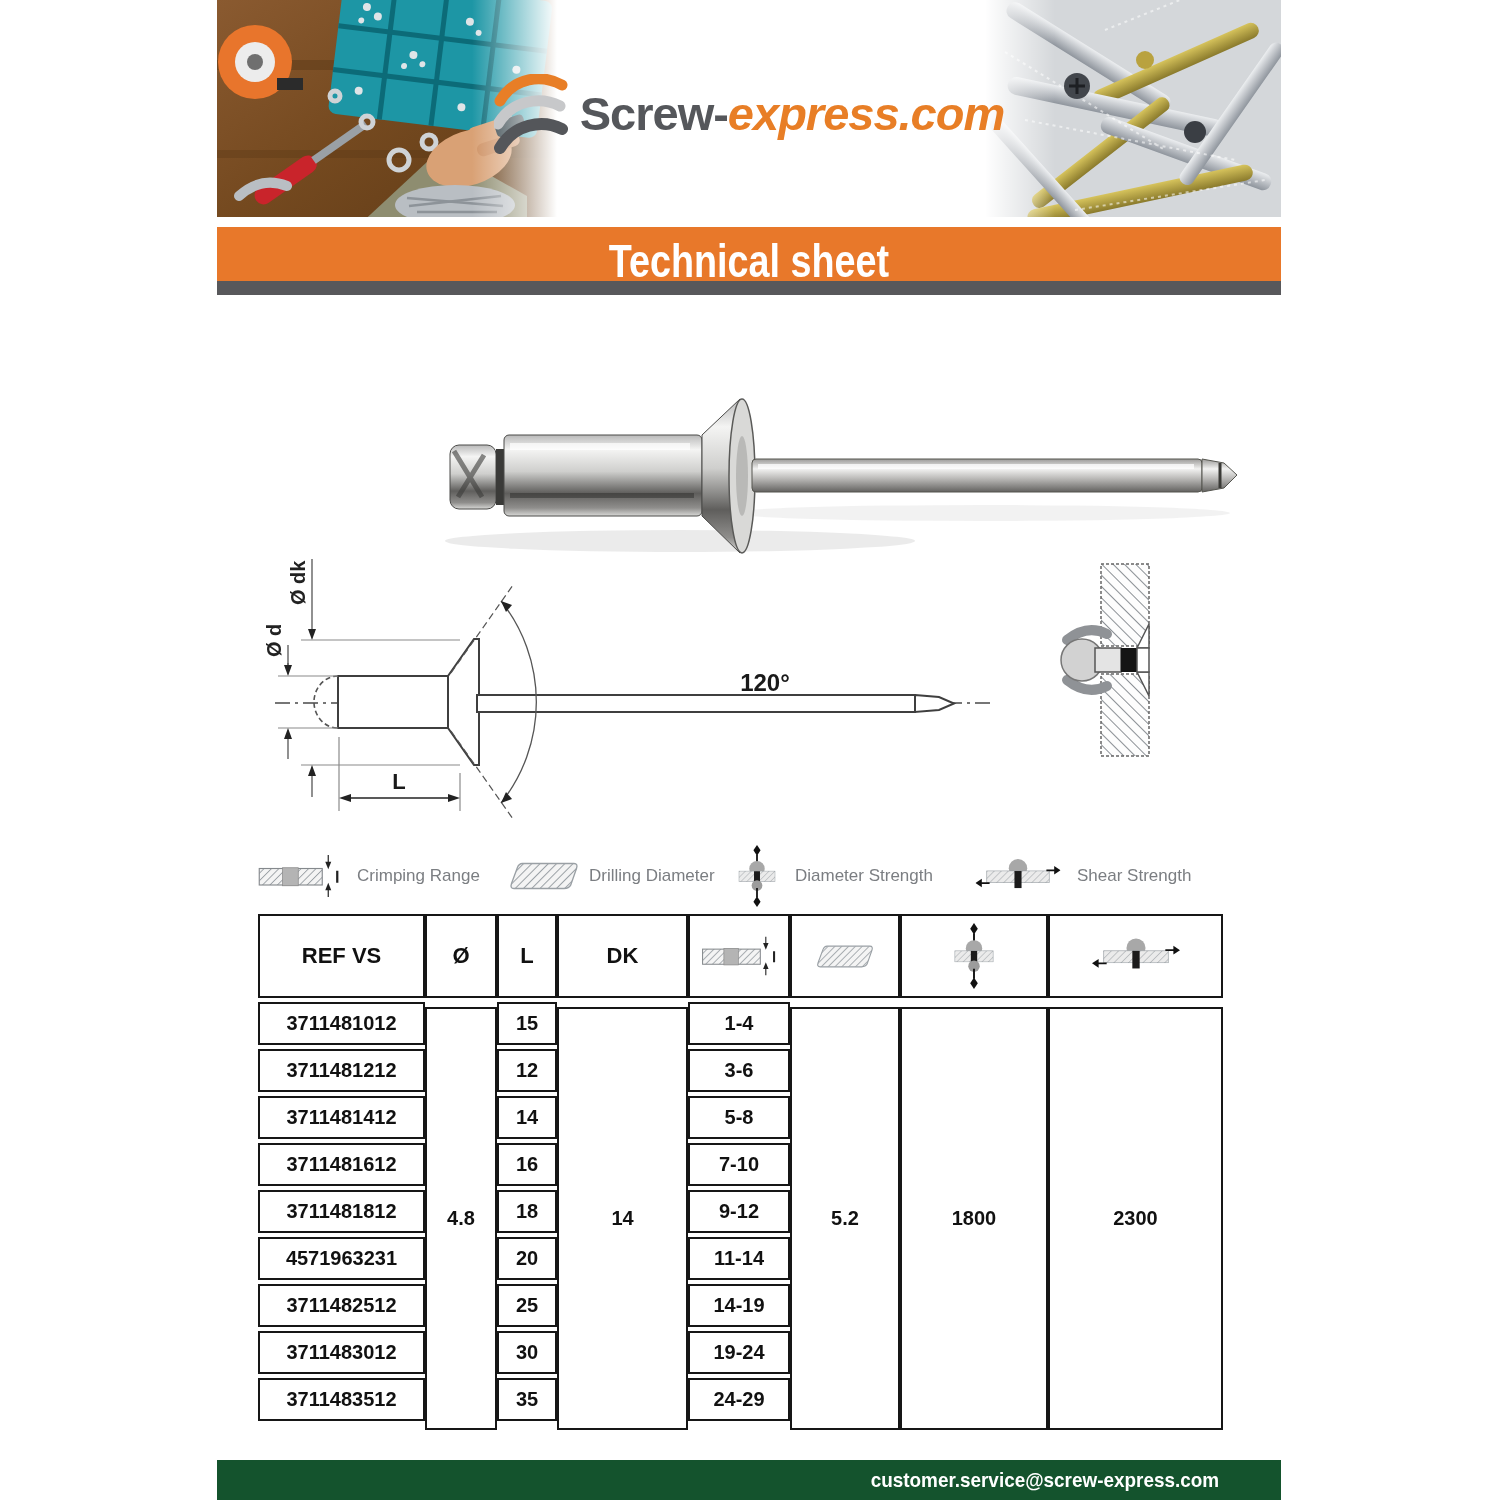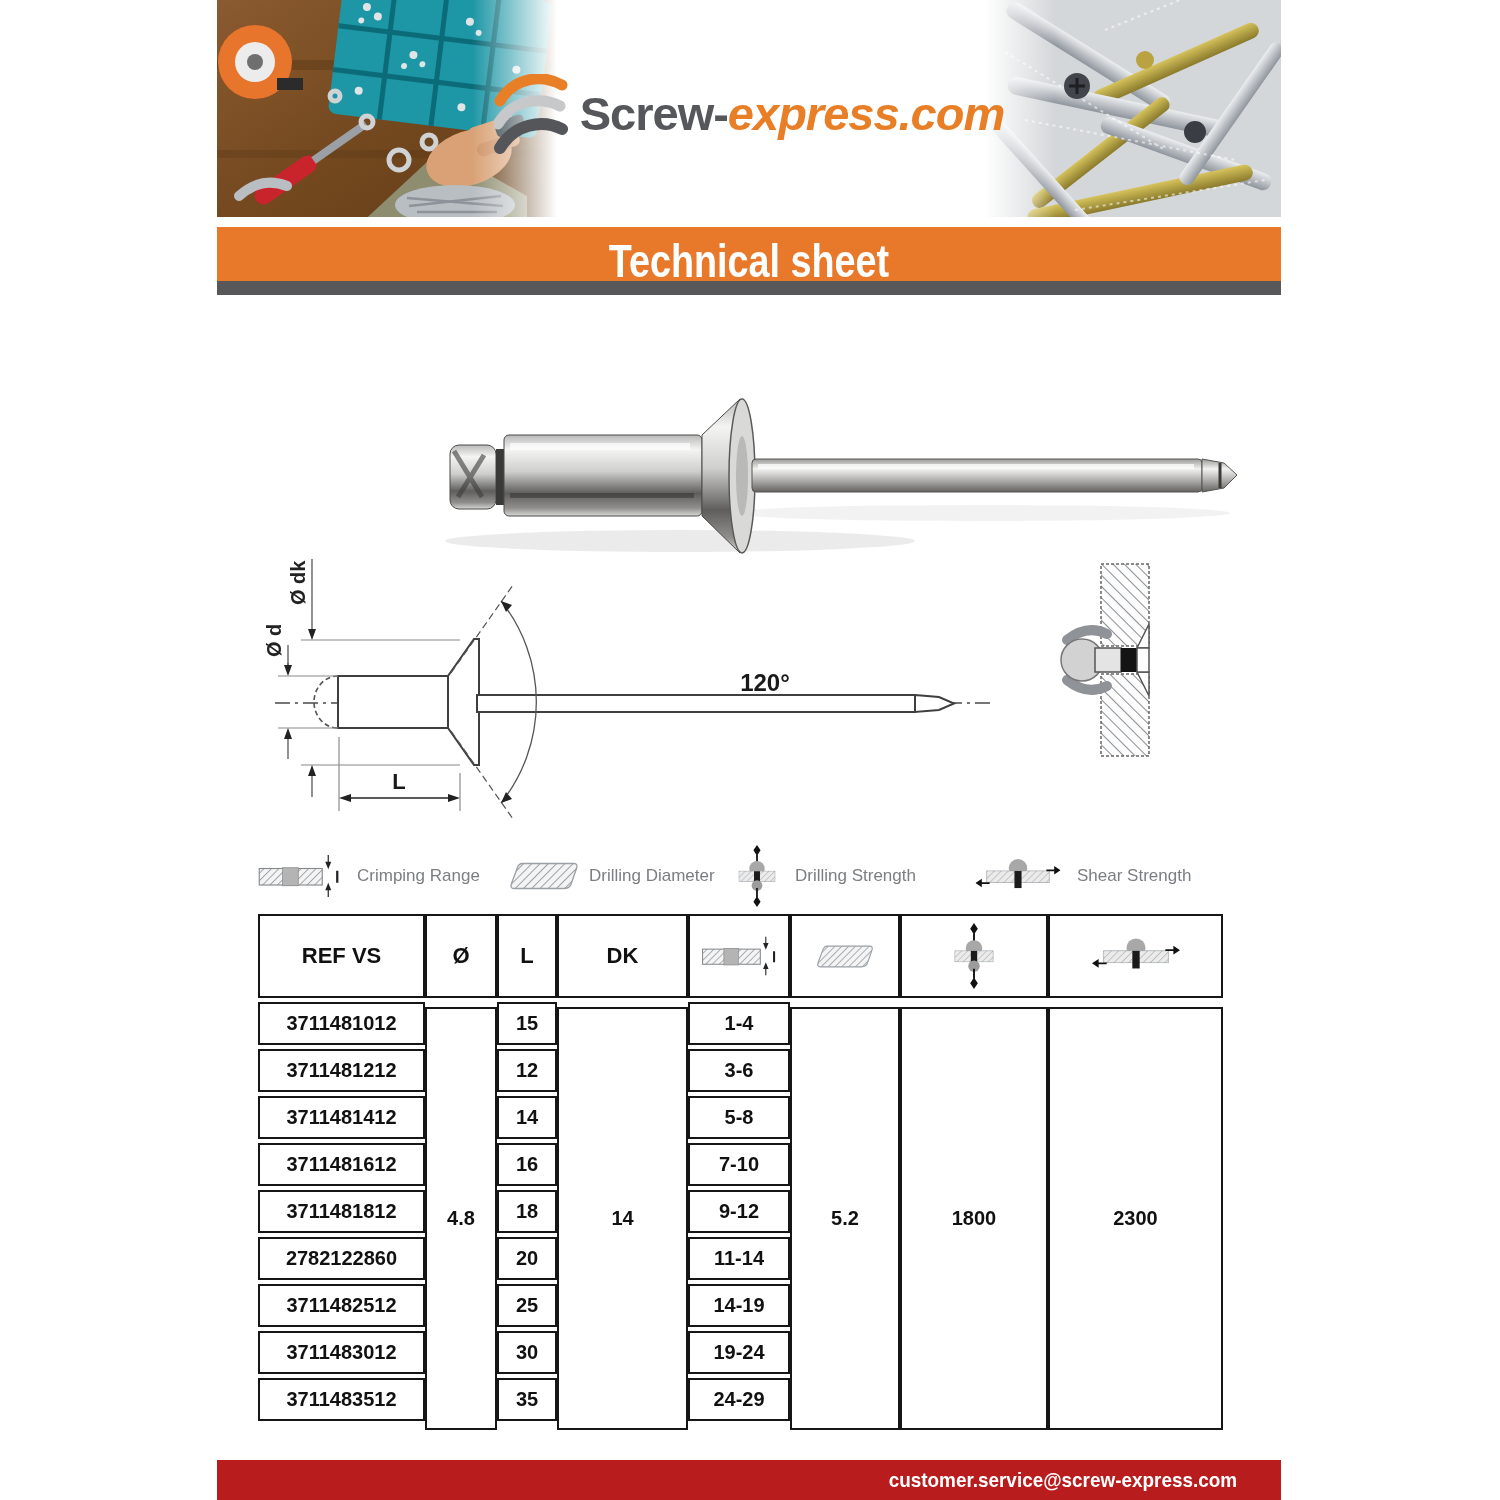--- a/index.html
+++ b/index.html
@@ -48,23 +48,23 @@
   .tcol{display:flex;flex-direction:column;box-sizing:border-box;}
   .c1{width:167px;} .c2{width:72px;} .c3{width:60px;} .c4{width:131px;}
   .c5{width:102px;} .c6{width:110px;} .c7{width:148px;justify-content:space-between;} .c8{width:175px;}
   .cell{box-sizing:border-box;border:2px solid #161616;background:#fff;
         display:flex;align-items:center;justify-content:center;margin-top:9px;}
   .hcell{height:84px;font-weight:bold;font-size:22px;}
   .rcell{height:43px;margin-top:4px;font-weight:bold;font-size:20px;}
   .mcell{height:423px;font-weight:bold;font-size:20px;}
 
   
-  .footer{position:absolute;top:1460px;left:0;width:1064px;height:40px;background:#b91c1c;
+  .footer{position:absolute;top:1460px;left:0;width:1064px;height:40px;background:#14532d;
           display:flex;align-items:center;justify-content:flex-end;
-          padding-right:44px;box-sizing:border-box;}
+          padding-right:62px;box-sizing:border-box;}
   .footer span{display:inline-block;color:#fff;font-weight:bold;font-size:21px;
                transform:scaleX(0.9);transform-origin:right center;}
   .hidden-defs{position:absolute;width:0;height:0;overflow:hidden;}
 </style>
 </head>
 <body>
 
 <svg class="hidden-defs" aria-hidden="true">
   <defs>
     <pattern id="hatchIcon" patternUnits="userSpaceOnUse" width="7" height="7" patternTransform="rotate(45)">
@@ -365,42 +365,42 @@
             </svg>
         </span>
         <span class="llabel">Drilling Diameter</span>
       </div>
       <div class="legend-item li-3">
         <span class="licon">
           <svg width="44" height="62" viewBox="0 0 72 104">
               <use href="#sym-tensile"></use>
             </svg>
         </span>
-        <span class="llabel">Drilling Strength</span>
+        <span class="llabel">Diameter Strength</span>
       </div>
       <div class="legend-item li-4">
         <span class="licon">
           <svg width="86" height="44" viewBox="0 0 120 62">
               <use href="#sym-shear"></use>
             </svg>
         </span>
         <span class="llabel">Shear Strength</span>
       </div>
     </div>
 
     <div class="spec-table">
 
       <div class="tcol c1">
         <div class="cell hcell">REF VS</div>
         <div class="cell rcell">3711481012</div>
         <div class="cell rcell">3711481212</div>
         <div class="cell rcell">3711481412</div>
         <div class="cell rcell">3711481612</div>
         <div class="cell rcell">3711481812</div>
-        <div class="cell rcell">2782122860</div>
+        <div class="cell rcell">4571963231</div>
         <div class="cell rcell">3711482512</div>
         <div class="cell rcell">3711483012</div>
         <div class="cell rcell">3711483512</div>
       </div>
 
       <div class="tcol c2">
         <div class="cell hcell">Ø</div>
         <div class="cell mcell">4.8</div>
       </div>
 

